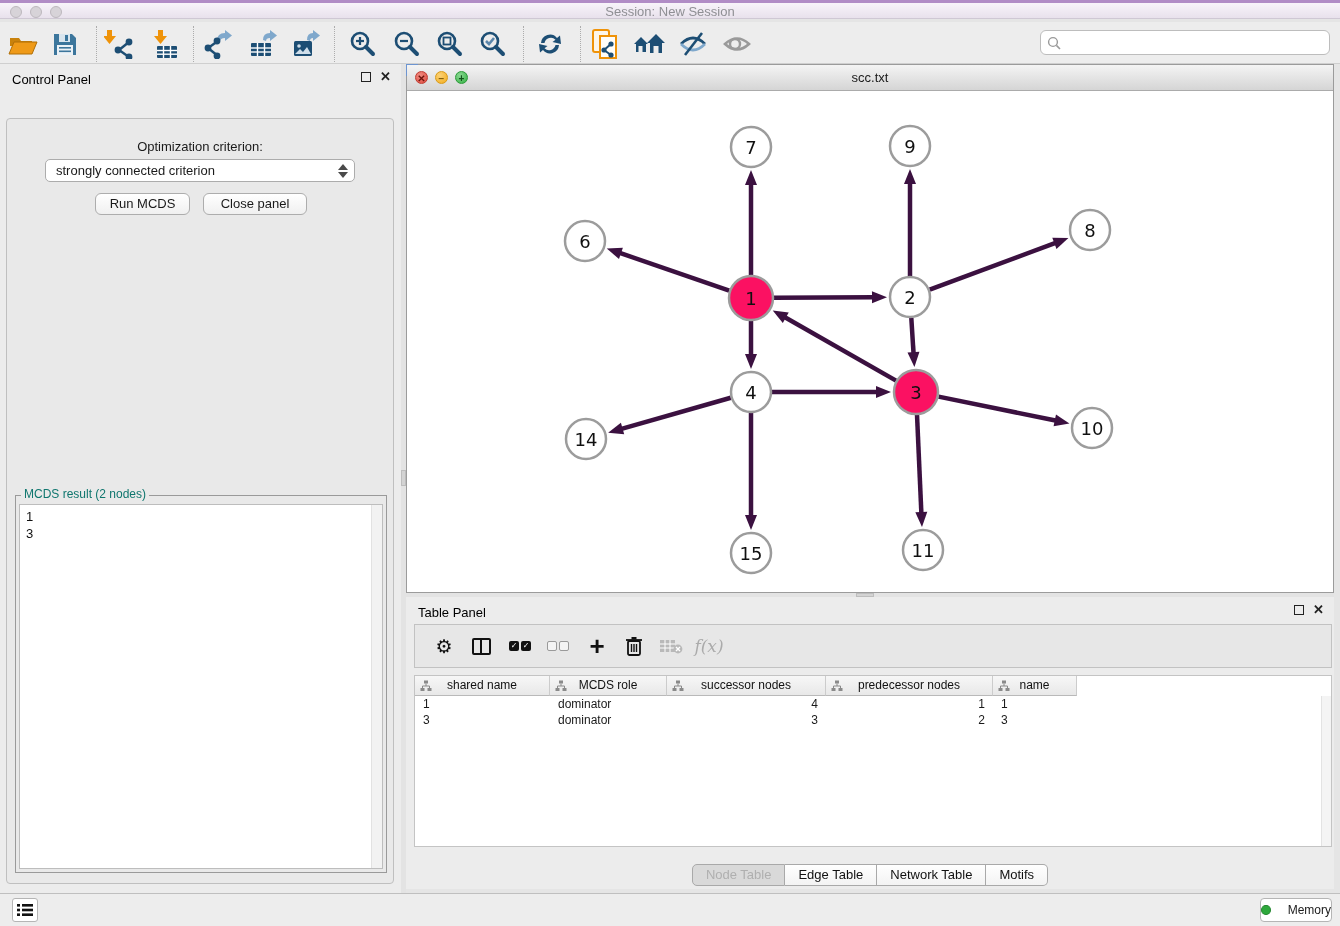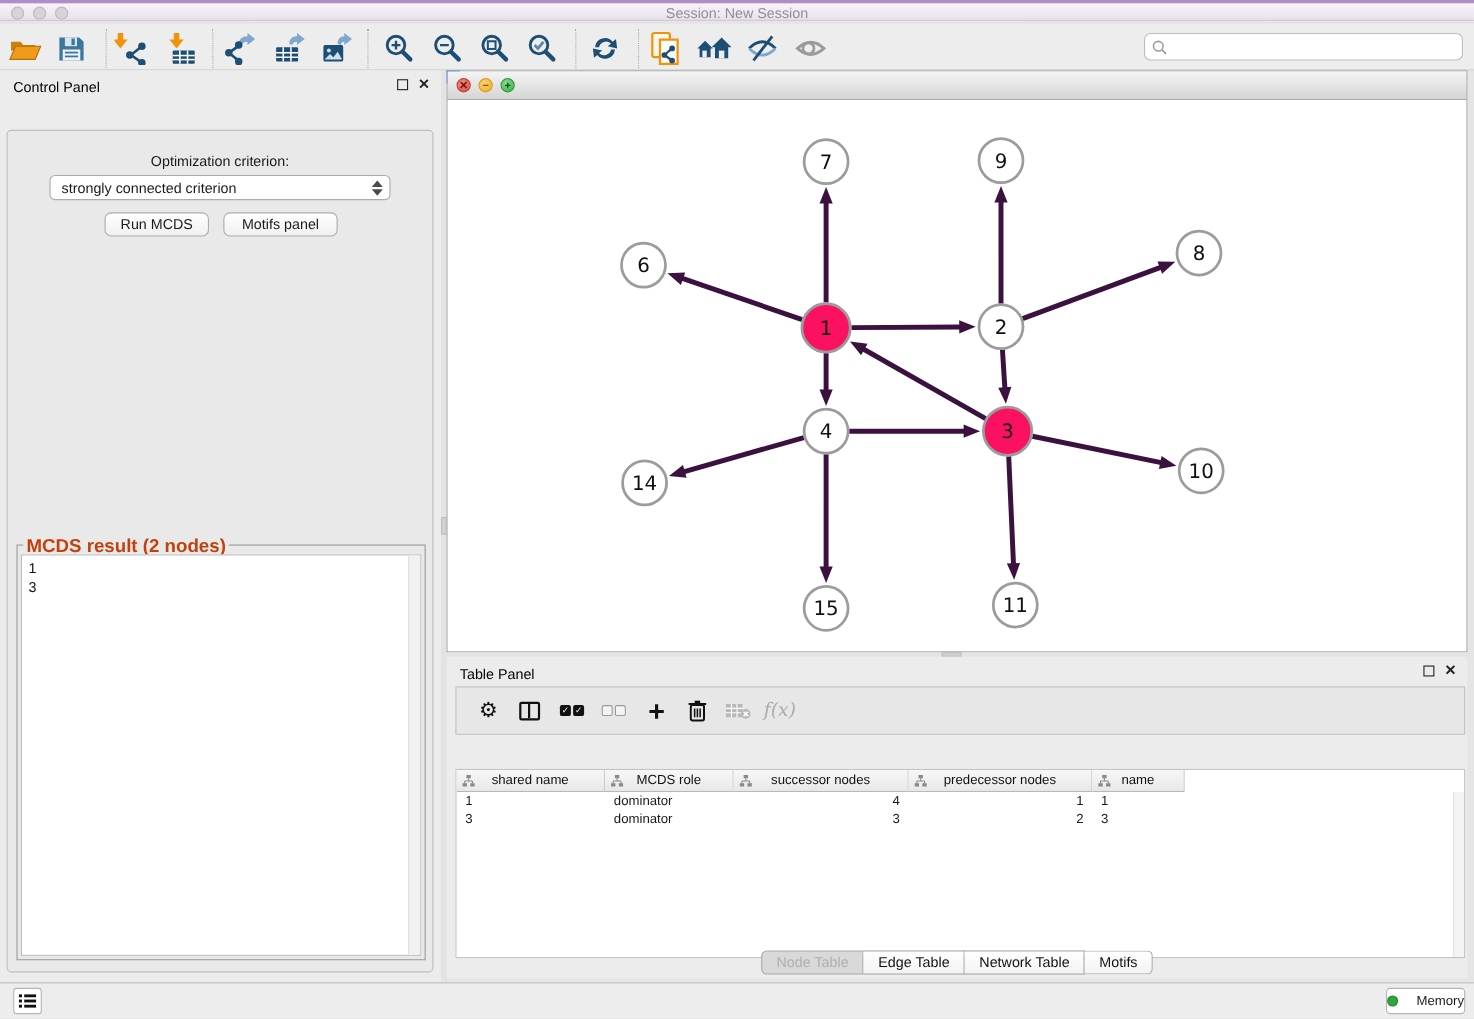--- a/index.html
+++ b/index.html
@@ -42,21 +42,21 @@
   .dropdown { position:absolute; left:38px; top:40px; width:310px; height:23px; background:#fff;
     border:1px solid #ACACAC; border-radius:5px; font-size:13px; line-height:21px; padding-left:10px; }
   .dd-arrows { position:absolute; right:6px; top:3px; width:10px; height:16px; }
   .dd-arrows i { position:absolute; left:0; width:0; height:0; border-left:5px solid transparent; border-right:5px solid transparent; }
   .dd-arrows .up { top:1px; border-bottom:6px solid #4a4a4a; }
   .dd-arrows .dn { bottom:1px; border-top:6px solid #4a4a4a; }
   .cp-btn { position:absolute; top:74px; height:22px; background:linear-gradient(#FFFFFF,#F0F0F0);
     border:1px solid #ADADAD; border-radius:6px; font-size:13px; text-align:center; line-height:20px; }
 
   .groupbox { position:absolute; left:8px; top:376px; width:372px; height:378px; border:1px solid #9A9A9A; }
-  .groupbox .legend { position:absolute; top:-9px; left:5px; background:#E9E9E9; padding:0 3px; font-size:17px; color:#c2410c;font-weight:bold; }
+  .groupbox .legend { position:absolute; top:-9px; left:5px; background:#E9E9E9; padding:0 3px; font-size:12px; color:#0f766e; }
   .resultbox { position:absolute; left:3px; right:3px; top:8px; bottom:3px; background:#fff; border:1px solid #BDBDBD; }
   .resulttext { position:absolute; left:6px; top:3px; right:16px; bottom:3px; font-size:13px; line-height:17px; white-space:pre-line; color:#111; }
   .scrolltrack-v { position:absolute; right:0; top:0; bottom:0; width:11px; background:#F2F2F2; border-left:1px solid #E2E2E2; }
 
   
   .vdivider { position:absolute; left:401px; top:64px; width:5px; height:829px; background:#E3E3E3; }
   .vgrip { position:absolute; left:0; top:406px; width:5px; height:16px; background:#D3D3D3; border:1px solid #BDBDBD; }
   .hdivider { position:absolute; left:406px; top:593px; width:928px; height:4px; background:#E3E3E3; }
   .hgrip { position:absolute; left:450px; top:0; width:18px; height:4px; background:#D3D3D3; border:1px solid #BDBDBD; }
 
@@ -79,21 +79,21 @@
   .t-toolbar { position:absolute; left:8px; top:27px; width:918px; height:44px; background:#E7E7E7; border:1px solid #C2C2C2; }
   .t-ic { position:absolute; top:0; height:42px; display:flex; align-items:center; justify-content:center; width:34px; }
   .gear { font-size:19px; color:#111; }
   .panes { width:19px; height:17px; border:2.4px solid #111; border-radius:2px; position:relative; }
   .panes::after { content:""; position:absolute; left:6.2px; top:0; bottom:0; width:2.4px; background:#111; }
   .chk { width:10px; height:10px; background:#111; border-radius:2px; color:#fff; font-size:8px; line-height:10px; text-align:center; margin:0 1px; }
   .unchk { width:10px; height:10px; border:1.6px solid #9A9A9A; border-radius:2px; margin:0 1px; background:#F4F4F4; }
   .plus { font-size:26px; font-weight:bold; color:#111; line-height:20px; }
   .fx { font-family:"DejaVu Serif", serif; font-style:italic; font-size:17px; color:#ABABAB; }
 
-  .datatable { position:absolute; left:8px; top:78px; width:918px; height:172px; background:#fff; border:1px solid #C4C4C4; overflow:hidden;margin-top:24px; }
+  .datatable { position:absolute; left:8px; top:78px; width:918px; height:172px; background:#fff; border:1px solid #C4C4C4; overflow:hidden; }
   .thead { position:absolute; left:0; top:0; height:20px; display:flex; }
   .th { position:relative; height:20px; background:linear-gradient(#F7F7F7,#E8E8E8);
     border-right:1px solid #CCCCCC; border-bottom:1px solid #B9B9B9; font-size:12px; text-align:center; line-height:19px; color:#111; }
   .th svg { position:absolute; left:5px; top:4px; }
   .tbody { position:absolute; left:0; top:20px; right:0; }
   .tr { display:flex; height:16px; line-height:16px; font-size:12px; }
   .td { padding:0 8px; overflow:hidden; white-space:nowrap; }
   .td.ar { text-align:right; }
   .t-scroll { position:absolute; right:0; top:20px; bottom:0; width:10px; background:#F4F4F4; border-left:1px solid #E3E3E3; }
   .t-tabs { position:absolute; left:0; right:0; top:267px; }
@@ -293,21 +293,21 @@
   <div class="cp-body">
     <div class="opt-label">Optimization criterion:</div>
     <div class="dropdown">
       <span>strongly connected criterion</span>
       <span class="dd-arrows">
           <i class="up"></i>
           <i class="dn"></i>
         </span>
     </div>
     <div class="cp-btn" style="left:88px; width:95px;">Run MCDS</div>
-    <div class="cp-btn" style="left:196px; width:104px;">Motifs panel</div>
+    <div class="cp-btn" style="left:196px; width:104px;">Close panel</div>
 
     <div class="groupbox">
       <span class="legend">MCDS result (2 nodes)</span>
       <div class="resultbox">
         <div class="resulttext">1
 3</div>
         <div class="scrolltrack-v"></div>
       </div>
     </div>
   </div>
@@ -316,20 +316,21 @@
 <div class="vdivider">
   <div class="vgrip"></div>
 </div>
 
 <div class="netwin">
   <div class="corner"></div>
   <div class="net-titlebar">
     <span class="light red" style="left:8px">✕</span>
     <span class="light yellow" style="left:28px">−</span>
     <span class="light green" style="left:48px">+</span>
+    <div class="net-title">scc.txt</div>
   </div>
   <div class="canvas">
     <svg id="graph-svg" width="926" height="501" viewBox="0 0 926 501">
         <line x1="344" y1="184" x2="344" y2="92" stroke="#3B1140" stroke-width="4.5"></line>
         <polygon points="344,79 350,94 338,94" fill="#3B1140"></polygon>
         <line x1="322.2466915728205" y1="199.5304904798239" x2="212.04865666862878" y2="161.69140620549302" stroke="#3B1140" stroke-width="4.5"></line>
         <polygon points="199.7533084271795,157.4695095201761 215.88881640669032,156.66615266102673 211.99168100485932,168.01570488390297" fill="#3B1140"></polygon>
         <line x1="366.9995451264251" y1="206.85534877278977" x2="467.00071197603023" y2="206.22641061650296" stroke="#3B1140" stroke-width="4.5"></line>
         <polygon points="480.0004548735749,206.14465122721023 465.03848663300465,212.23887032141477 464.96301642750365,200.23910764675816" fill="#3B1140"></polygon>
         <line x1="344" y1="230" x2="344" y2="265" stroke="#3B1140" stroke-width="4.5"></line>

